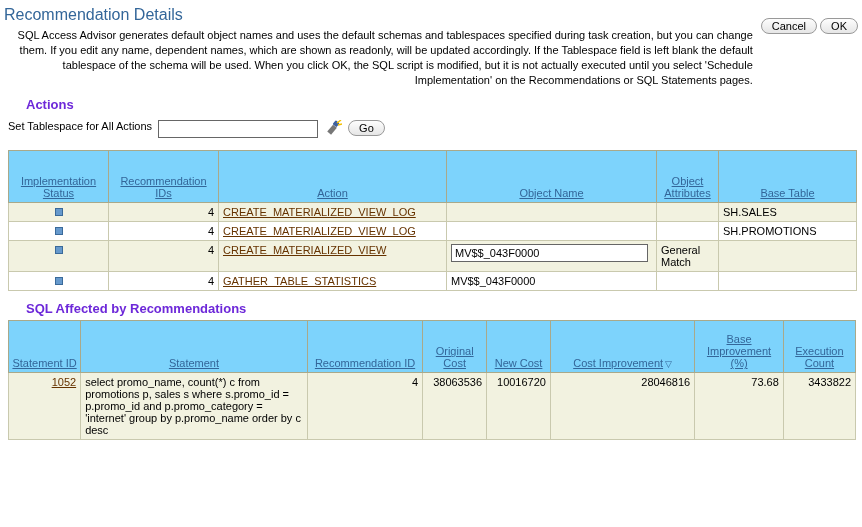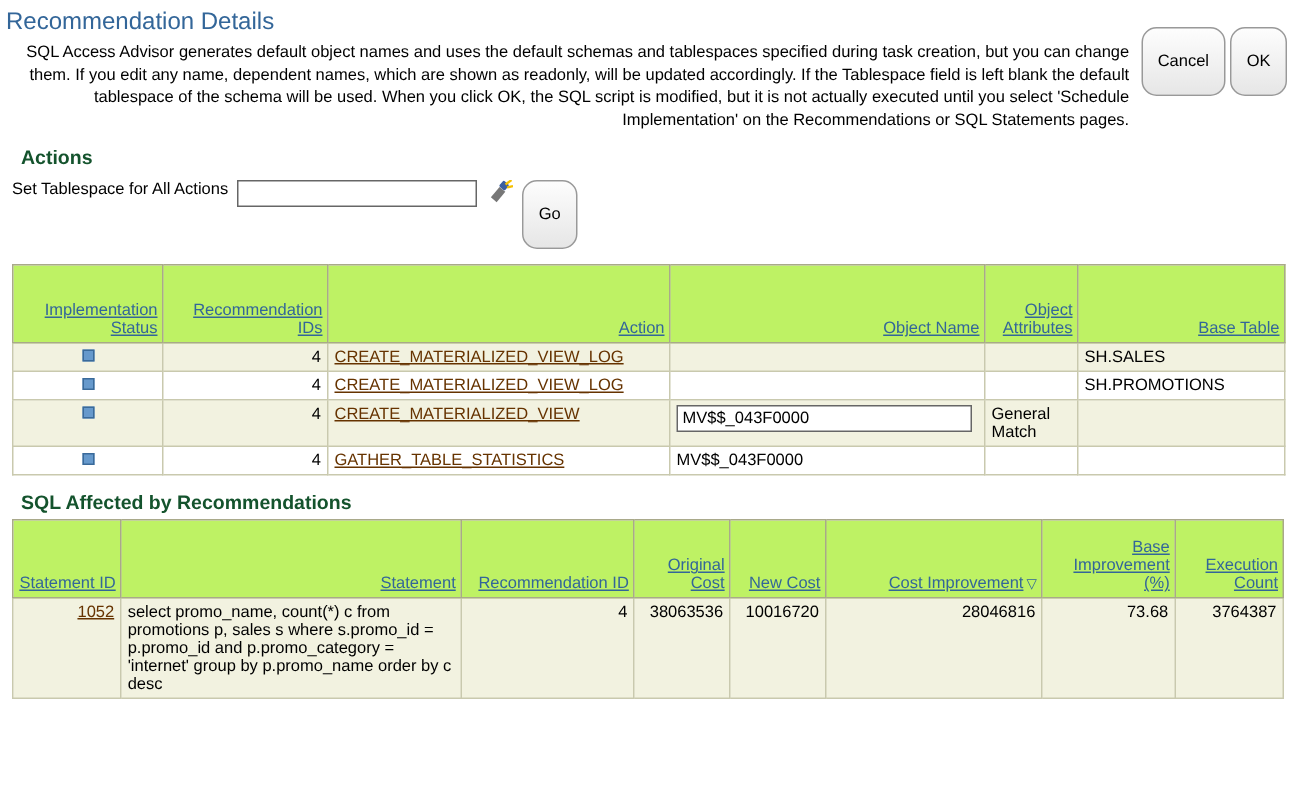--- a/index.html
+++ b/index.html
@@ -27,31 +27,31 @@
     flex: 1;
     font-size: 11px;
     line-height: 1.35;
     color: #000;
     text-align: right;
   }
   .btn {
     display: inline-block;
     border: 1px solid #999;
     border-radius: 10px;
-    padding: 16px 10px;
+    padding: 1px 10px;
     font-size: 11px;
     background: linear-gradient(#fdfdfd,#e6e6e6);
     cursor: pointer;
     color: #000;
   }
   .section-title {
-    color: #14532d;
+    color: #6d28d9;
     font-size: 13px;
     font-weight: bold;
-    margin: 10px 0 4px 10px;
+    margin: 10px 0 4px 22px;
   }
   .toolbar-row {
     display: flex;
     align-items: flex-start;
     gap: 6px;
     padding: 4px 0 10px 4px;
   }
   .toolbar-label { font-size: 11px; }
   .text-input {
     border: 1px solid #666;
@@ -60,28 +60,28 @@
     font-size: 11px;
   }
   .icon-flash { cursor: pointer; }
   table.data {
     border-collapse: collapse;
     width: 848px;
     margin-left: 4px;
     table-layout: fixed;
   }
   table.data th {
-    background: #bef264;
+    background: #7dd3fc;
     color: #336699;
     font-size: 11px;
     font-weight: normal;
     border: 1px solid #A9A98A;
     padding: 0 3px 3px 3px;
     vertical-align: bottom;
-    text-align: right;
+    text-align: center;
     height: 52px;
   }
   table.data th .hlabel { text-decoration: underline; cursor: pointer; }
   table.data td {
     border: 1px solid #C9C9AE;
     padding: 3px 4px;
     font-size: 11px;
     vertical-align: top;
   }
   table.data tr.odd td { background: #F2F2E0; }
@@ -227,16 +227,16 @@
   </thead>
   <tbody id="sql-body">
       <tr class="odd">
         <td class="right"><a href="#" class="idlink">1052</a></td>
         <td>select promo_name, count(*) c from promotions p, sales s where s.promo_id = p.promo_id and p.promo_category = 'internet' group by p.promo_name order by c desc</td>
         <td class="right">4</td>
         <td class="right">38063536</td>
         <td class="right">10016720</td>
         <td class="right">28046816</td>
         <td class="right">73.68</td>
-        <td class="right">3764387</td>
+        <td class="right">3433822</td>
       </tr>
     </tbody>
 </table>
 
 </body></html>

